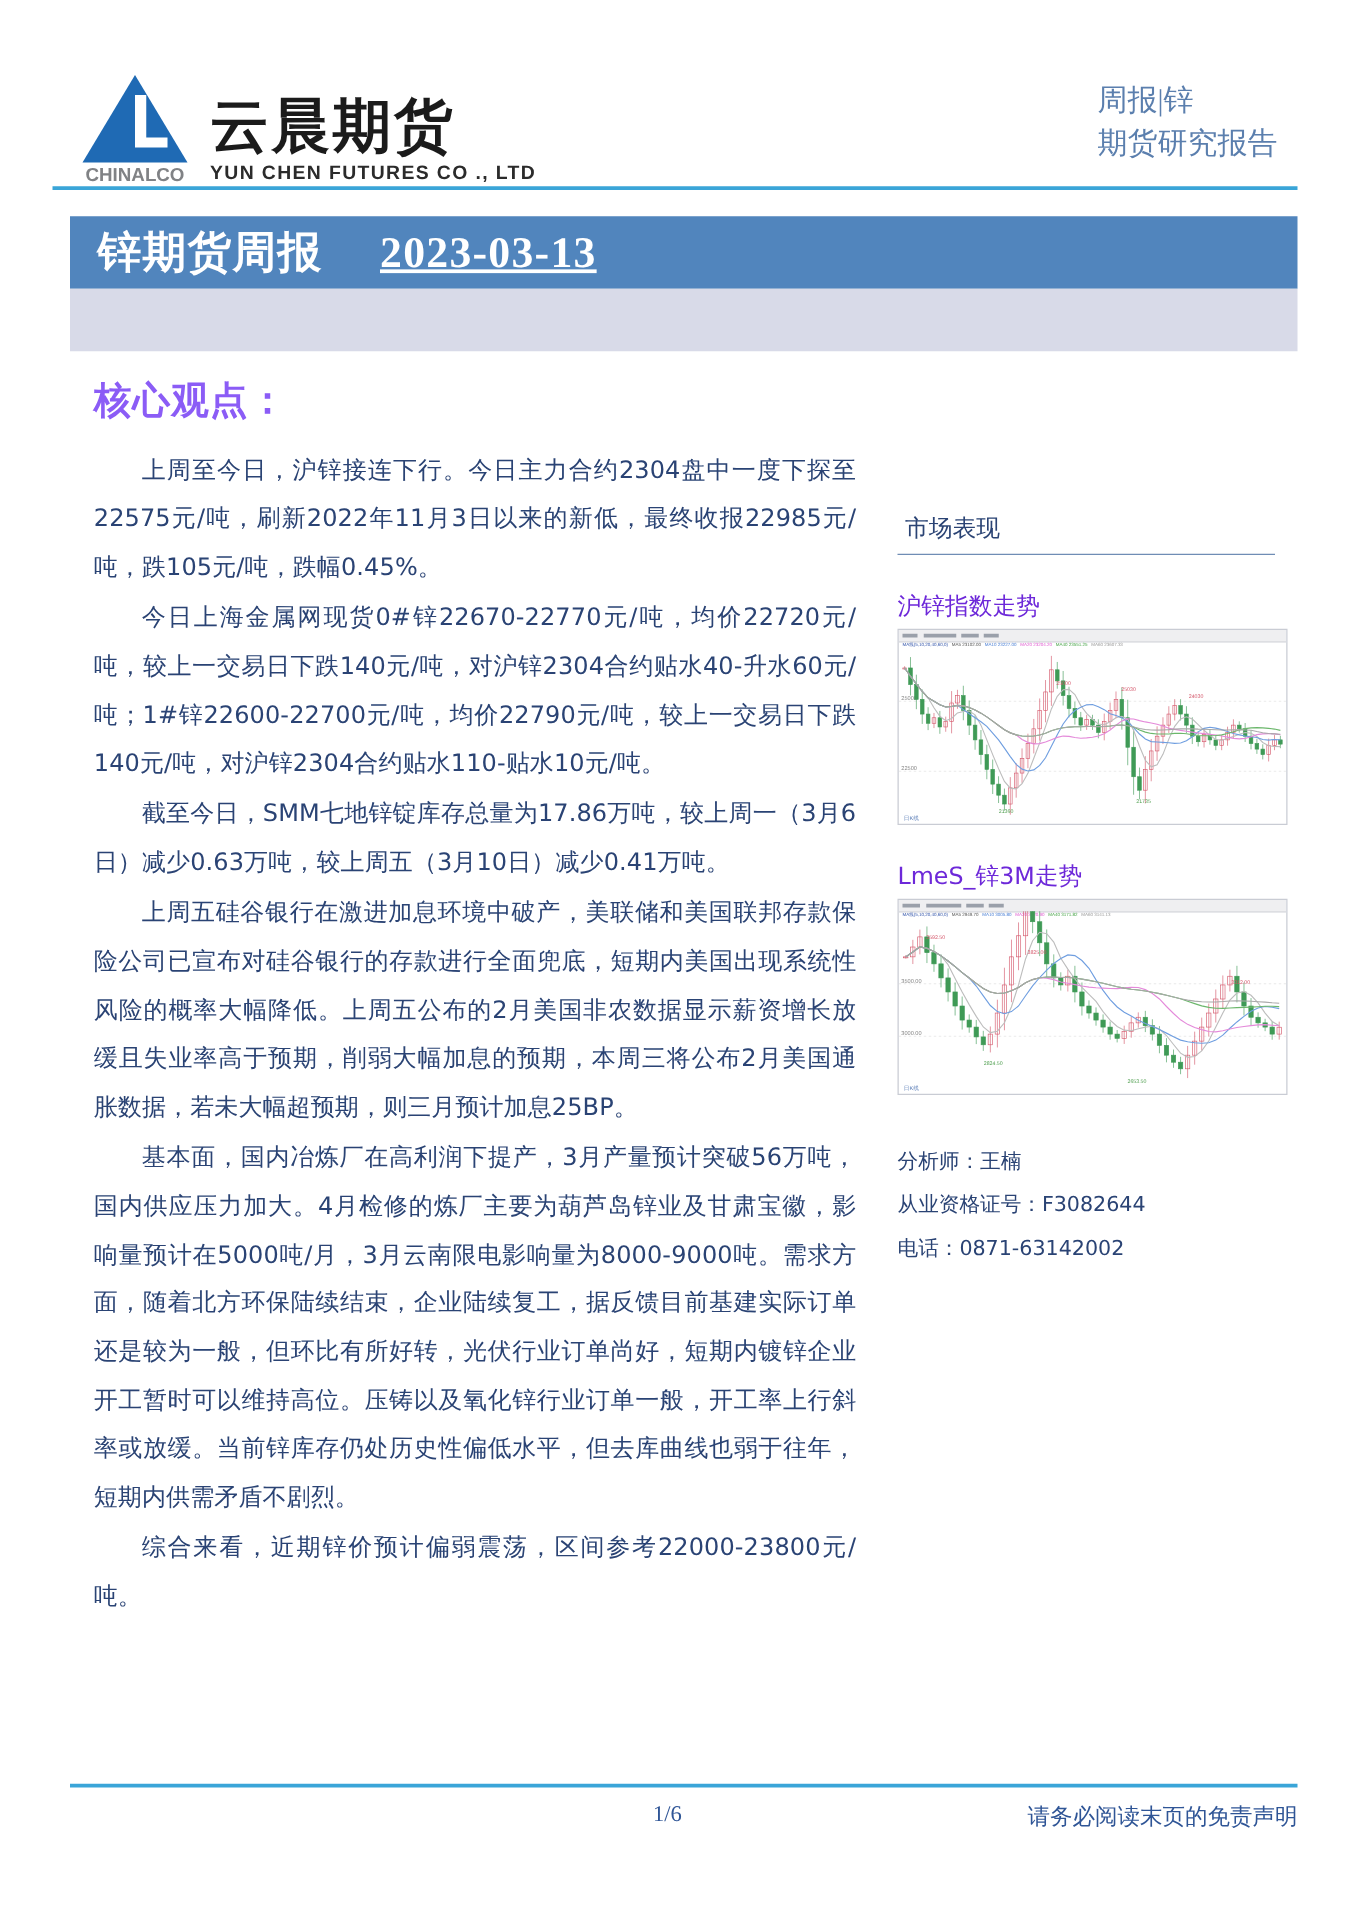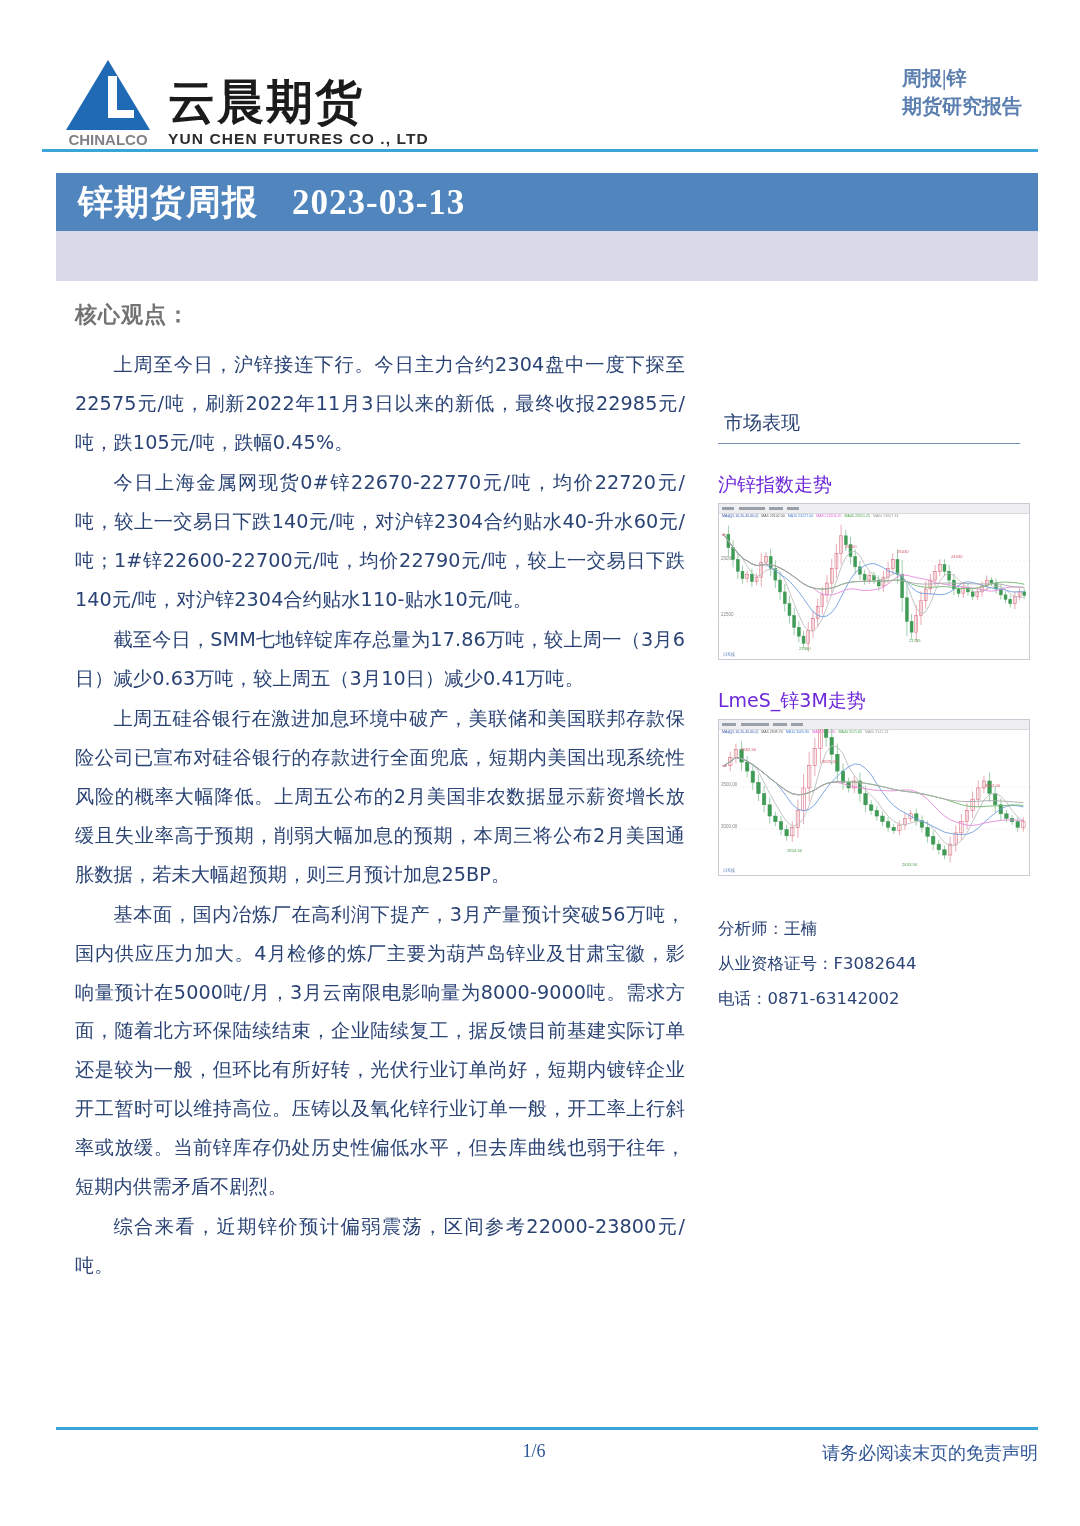--- a/index.html
+++ b/index.html
@@ -65,23 +65,22 @@
   }
   .header-right {
     position: absolute;
     right: 16px; top: 20px;
     text-align: left;
     font-family: "Liberation Serif", "DejaVu Serif", serif;
     color: #5b7fae;
     line-height: 1.42;
   }
   .header-right div {
-    font-size: 20px;
+    font-size: 24px;
     white-space: nowrap;
-    font-weight: bold;
   }
   .header-rule {
     position: absolute;
     left: 42px; top: 149px;
     width: 996px;
     height: 3px;
     background: #3aa5d8;
   }
 
   
@@ -97,42 +96,43 @@
     left: 22px; top: 50%;
     transform: translateY(-50%);
     color: #ffffff;
     font-family: "Liberation Serif", "DejaVu Serif", serif;
     font-weight: 700;
     font-size: 35px;
     letter-spacing: 1px;
     white-space: nowrap;
   }
   .title-date {
-    margin-left: 34px;
+    margin-left: 46px;
     font-weight: 700;
+    text-decoration: underline;
   }
   .subtitle-band {
     position: absolute;
     left: 56px; top: 231px;
     width: 982px;
     height: 50px;
     background: #d8dae8;
   }
 
   
   .main-left {
     position: absolute;
     left: 75px; top: 300px;
     width: 610px;
   }
   .section-heading {
     font-family: Liberation Mono, monospace;
-    font-size: 22px;
+    font-size: 30px;
     font-weight: 700;
-    color: #737373;
+    color: #8b5cf6;
     letter-spacing: 1px;
     margin: 0 0 16px 0;
   }
   .para {
     font-family: "DejaVu Sans", "Liberation Sans", sans-serif;
     font-size: 19.2px;
     color: #2a4374;
     line-height: 2.03;
     text-align: justify;
     text-justify: inter-ideograph;

